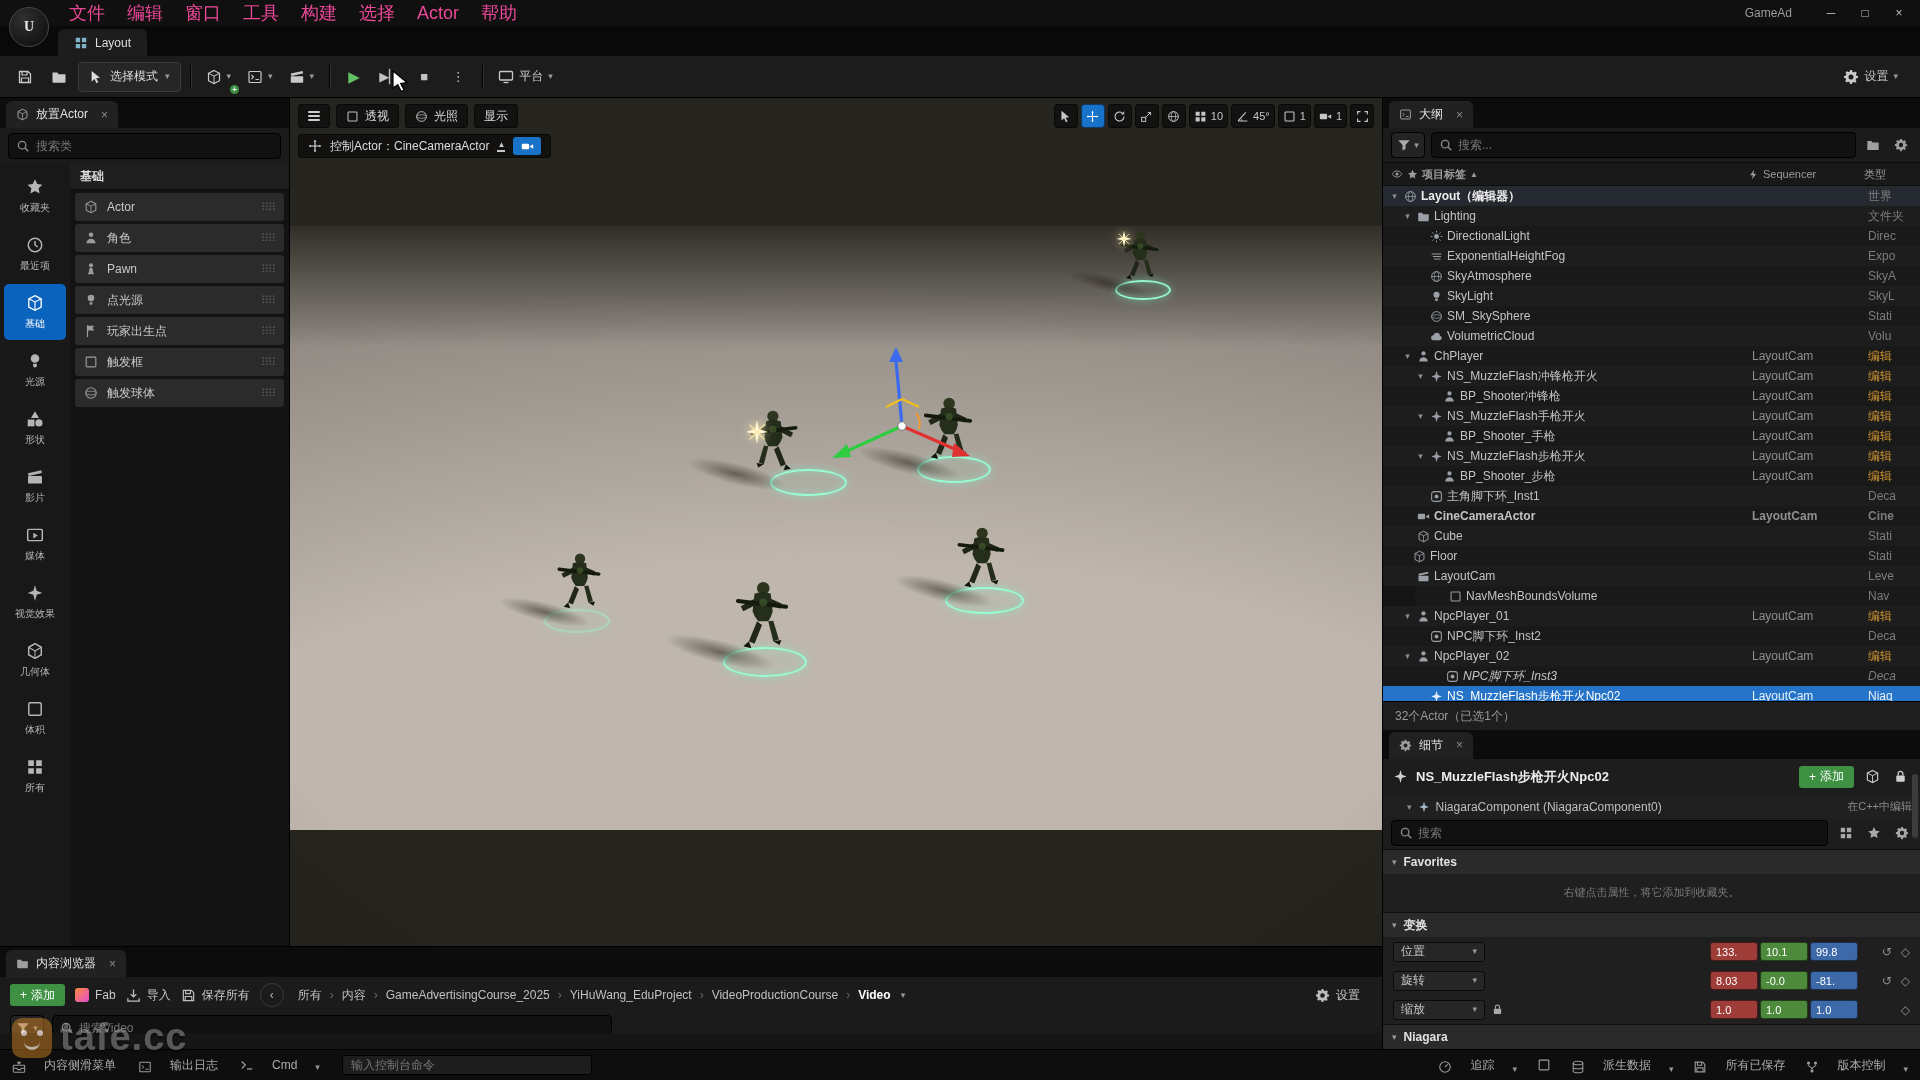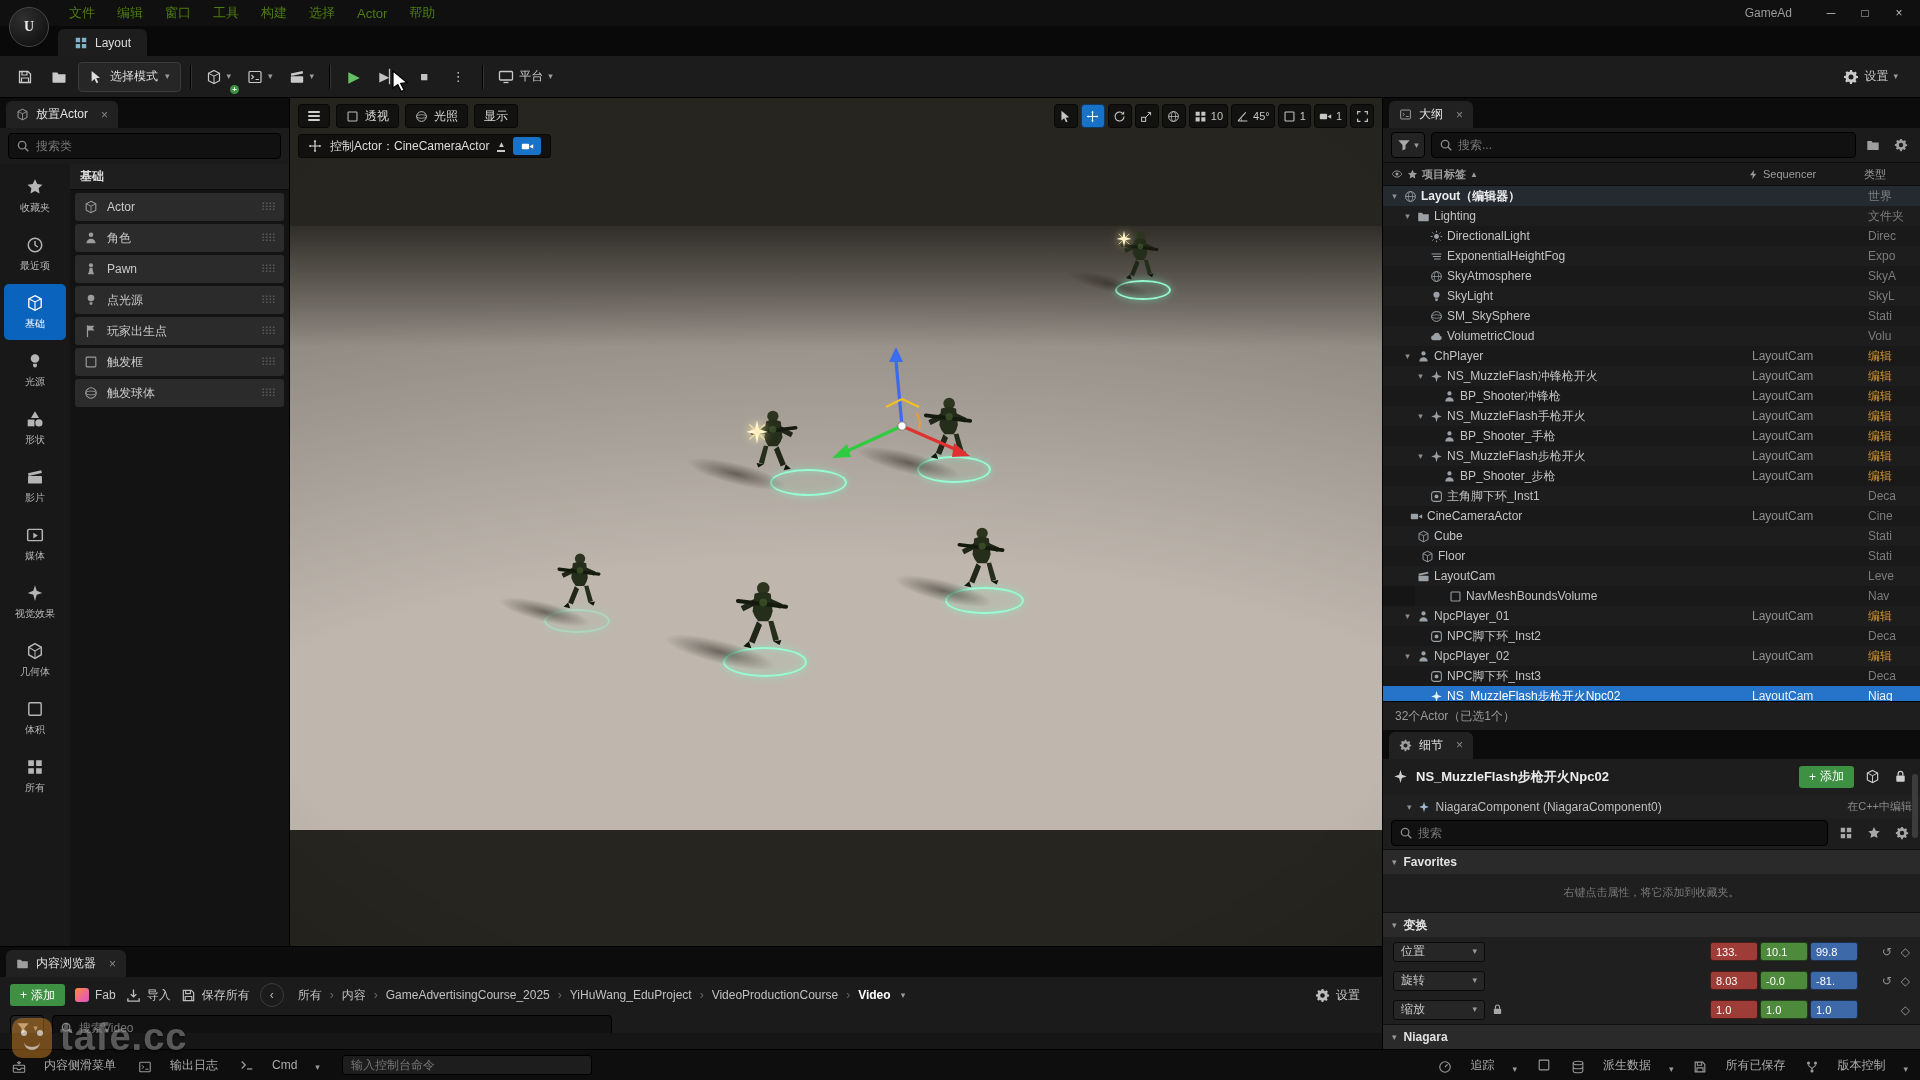--- a/index.html
+++ b/index.html
@@ -7,21 +7,21 @@
   font-family:"Liberation Sans","DejaVu Sans",sans-serif;font-size:12px;color:#c5c5c5}
 #app{position:relative;width:1920px;height:1080px;background:#161616;overflow:hidden}
 .ic{width:14px;height:14px;color:inherit;display:inline-block;flex:none}
 .ic use{color:inherit}
 input{outline:none}
 .caret{font-size:9px;color:#999;line-height:1}
 .x-close{color:#8a8a8a;font-size:12px;margin-left:6px;cursor:default}
 
 
 #menubar{position:absolute;left:0;top:0;width:100%;height:26px;background:#101010;display:flex;align-items:center;padding-left:58px}
-.menu-item{padding:0 11px;height:100%;display:flex;align-items:center;color:#4d7c0f;font-size:13px}
+.menu-item{padding:0 11px;height:100%;display:flex;align-items:center;color:#ec4899;font-size:18px}
 #proj-title{position:absolute;right:128px;top:0;height:26px;display:flex;align-items:center;color:#9a9a9a;font-size:12px}
 #win-controls{position:absolute;right:6px;top:0;height:26px;display:flex;align-items:center;gap:4px}
 .winbtn{width:30px;height:22px;display:flex;align-items:center;justify-content:center;color:#bdbdbd;font-size:12px}
 #ue-logo{position:absolute;left:9px;top:7px;width:40px;height:40px;border-radius:50%;z-index:9;
   background:radial-gradient(circle at 35% 30%,#303030,#0a0a0a);border:1px solid #474747;
   display:flex;align-items:center;justify-content:center;color:#e9e9e9;font-weight:bold;font-size:14px;font-family:"Liberation Serif","DejaVu Serif",serif}
 #tabrow{position:absolute;left:0;top:26px;width:100%;height:30px;background:#090909;display:flex;align-items:flex-end;padding-left:58px}
 .doc-tab{height:27px;background:#1d1d1d;border-radius:6px 6px 0 0;display:flex;align-items:center;gap:7px;padding:0 16px;color:#dcdcdc;font-size:12px}
 .doc-tab .ic{color:#7fb3c9}
 
@@ -967,39 +967,39 @@
         </div>
         <div class="orow" style="padding-left: 32px;">
           <span class="oexp"></span>
           <svg class="ic">
             <use href="#i-decal"></use>
           </svg>
           <span class="olabel">主角脚下环_Inst1</span>
           <span class="oseq"></span>
           <span class="oright">Deca</span>
         </div>
-        <div class="orow" style="padding-left: 12px;">
+        <div class="orow" style="padding-left: 19px; font-weight: bold;">
           <span class="oexp"></span>
           <svg class="ic">
             <use href="#i-camera"></use>
           </svg>
           <span class="olabel">CineCameraActor</span>
           <span class="oseq">LayoutCam</span>
           <span class="oright">Cine</span>
         </div>
         <div class="orow" style="padding-left: 19px;">
           <span class="oexp"></span>
           <svg class="ic">
             <use href="#i-cube"></use>
           </svg>
           <span class="olabel">Cube</span>
           <span class="oseq"></span>
           <span class="oright">Stati</span>
         </div>
-        <div class="orow" style="padding-left: 23px;">
+        <div class="orow" style="padding-left: 15px;">
           <span class="oexp"></span>
           <svg class="ic">
             <use href="#i-cube"></use>
           </svg>
           <span class="olabel">Floor</span>
           <span class="oseq"></span>
           <span class="oright">Stati</span>
         </div>
         <div class="orow" style="padding-left: 19px;">
           <span class="oexp"></span>
@@ -1039,21 +1039,21 @@
         </div>
         <div class="orow" style="padding-left: 19px;">
           <span class="oexp">▾</span>
           <svg class="ic">
             <use href="#i-person"></use>
           </svg>
           <span class="olabel">NpcPlayer_02</span>
           <span class="oseq">LayoutCam</span>
           <span class="oright oedit">编辑</span>
         </div>
-        <div class="orow" style="padding-left: 32px;">
+        <div class="orow" style="padding-left: 48px; font-style: italic;">
           <span class="oexp"></span>
           <svg class="ic">
             <use href="#i-decal"></use>
           </svg>
           <span class="olabel">NPC脚下环_Inst3</span>
           <span class="oseq"></span>
           <span class="oright">Deca</span>
         </div>
         <div class="orow sel" style="padding-left: 32px;">
           <span class="oexp"></span>

